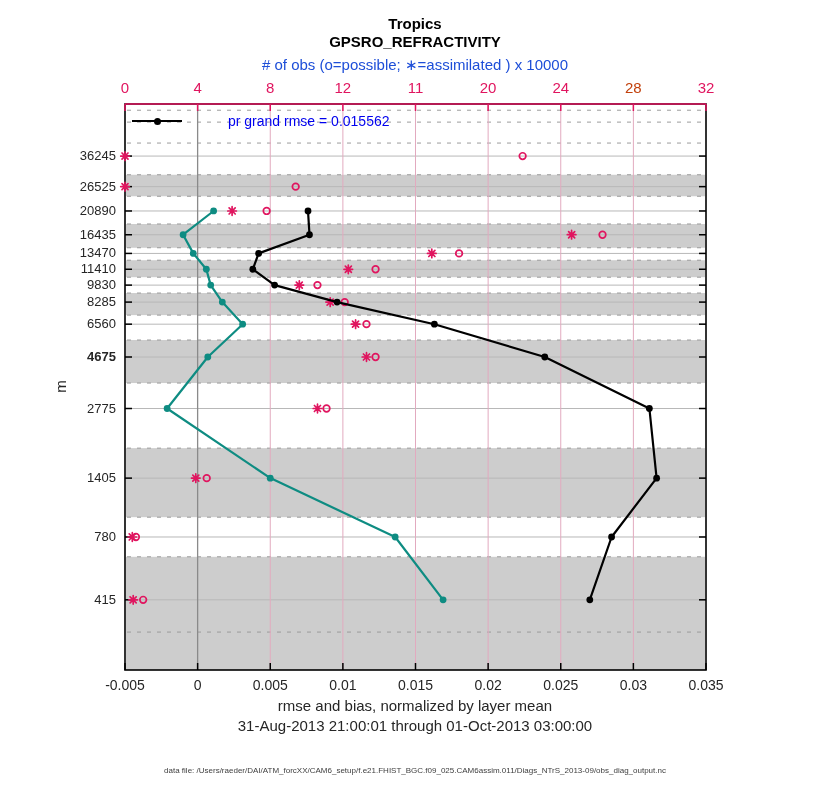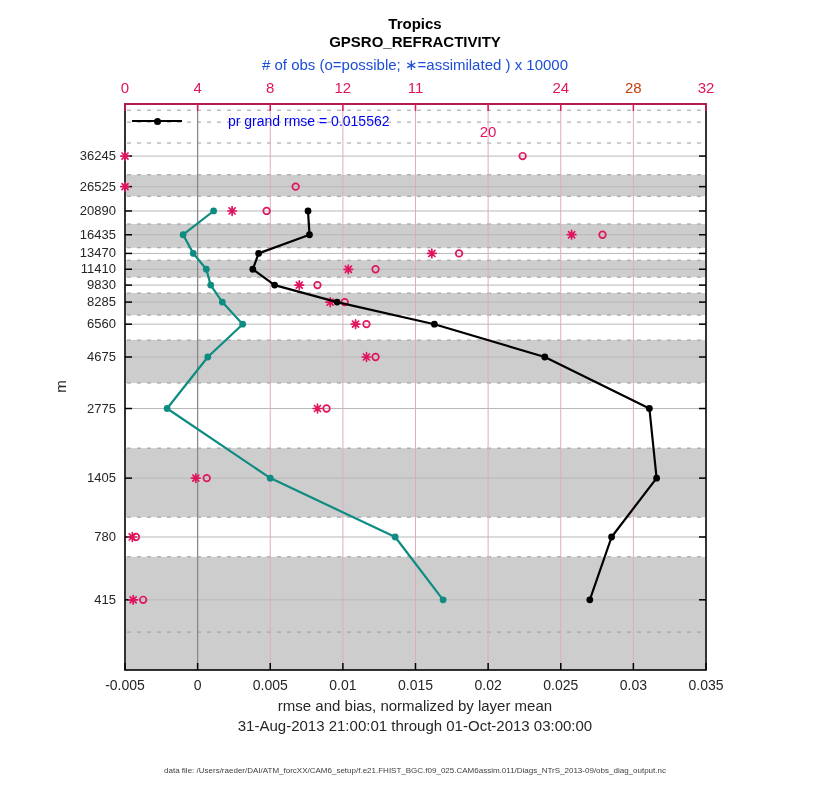--- a/index.html
+++ b/index.html
@@ -184,36 +184,36 @@
       <circle cx="611.5875000000001" cy="536.99" r="3.4" fill="#000000"></circle>
       <circle cx="589.8" cy="599.816" r="3.4" fill="#000000"></circle>
     </svg>
 
   <div id="top-ticks">
       <div class="tick-label" style="left: 100px; top: 79px; width: 50px; color: rgb(224, 21, 95);">0</div>
       <div class="tick-label" style="left: 172.625px; top: 79px; width: 50px; color: rgb(224, 21, 95);">4</div>
       <div class="tick-label" style="left: 245.25px; top: 79px; width: 50px; color: rgb(224, 21, 95);">8</div>
       <div class="tick-label" style="left: 317.875px; top: 79px; width: 50px; color: rgb(224, 21, 95);">12</div>
       <div class="tick-label" style="left: 390.5px; top: 79px; width: 50px; color: rgb(224, 21, 95);">11</div>
-      <div class="tick-label" style="left: 463.125px; top: 79px; width: 50px; color: rgb(224, 21, 95); margin-top: 44px;">20</div>
+      <div class="tick-label" style="left: 463.125px; top: 79px; width: 50px; color: rgb(224, 21, 95);">20</div>
       <div class="tick-label" style="left: 535.75px; top: 79px; width: 50px; color: rgb(224, 21, 95);">24</div>
       <div class="tick-label" style="left: 608.375px; top: 79px; width: 50px; color: #c2410c;">28</div>
       <div class="tick-label" style="left: 681px; top: 79px; width: 50px; color: rgb(224, 21, 95);">32</div>
     </div>
   <div id="y-labels">
       <div class="ytick-label" style="top: 148.072px;">36245</div>
       <div class="ytick-label" style="top: 178.636px;">26525</div>
       <div class="ytick-label" style="top: 202.974px;">20890</div>
       <div class="ytick-label" style="top: 226.746px;">16435</div>
       <div class="ytick-label" style="top: 245.424px;">13470</div>
       <div class="ytick-label" style="top: 261.272px;">11410</div>
       <div class="ytick-label" style="top: 277.12px;">9830</div>
       <div class="ytick-label" style="top: 294.1px;">8285</div>
       <div class="ytick-label" style="top: 316.174px;">6560</div>
-      <div class="ytick-label" style="top: 349.002px;">4675</div>
+      <div class="ytick-label" style="top: 349.002px; font-weight: bold;">4675</div>
       <div class="ytick-label" style="top: 400.508px;">2775</div>
       <div class="ytick-label" style="top: 470.126px;">1405</div>
       <div class="ytick-label" style="top: 528.99px;">780</div>
       <div class="ytick-label" style="top: 591.816px;">415</div>
     </div>
   <div class="ylabel">m</div>
 
   <div class="legend" id="legend">
     <div class="legend-row">
       <span class="swatch">

